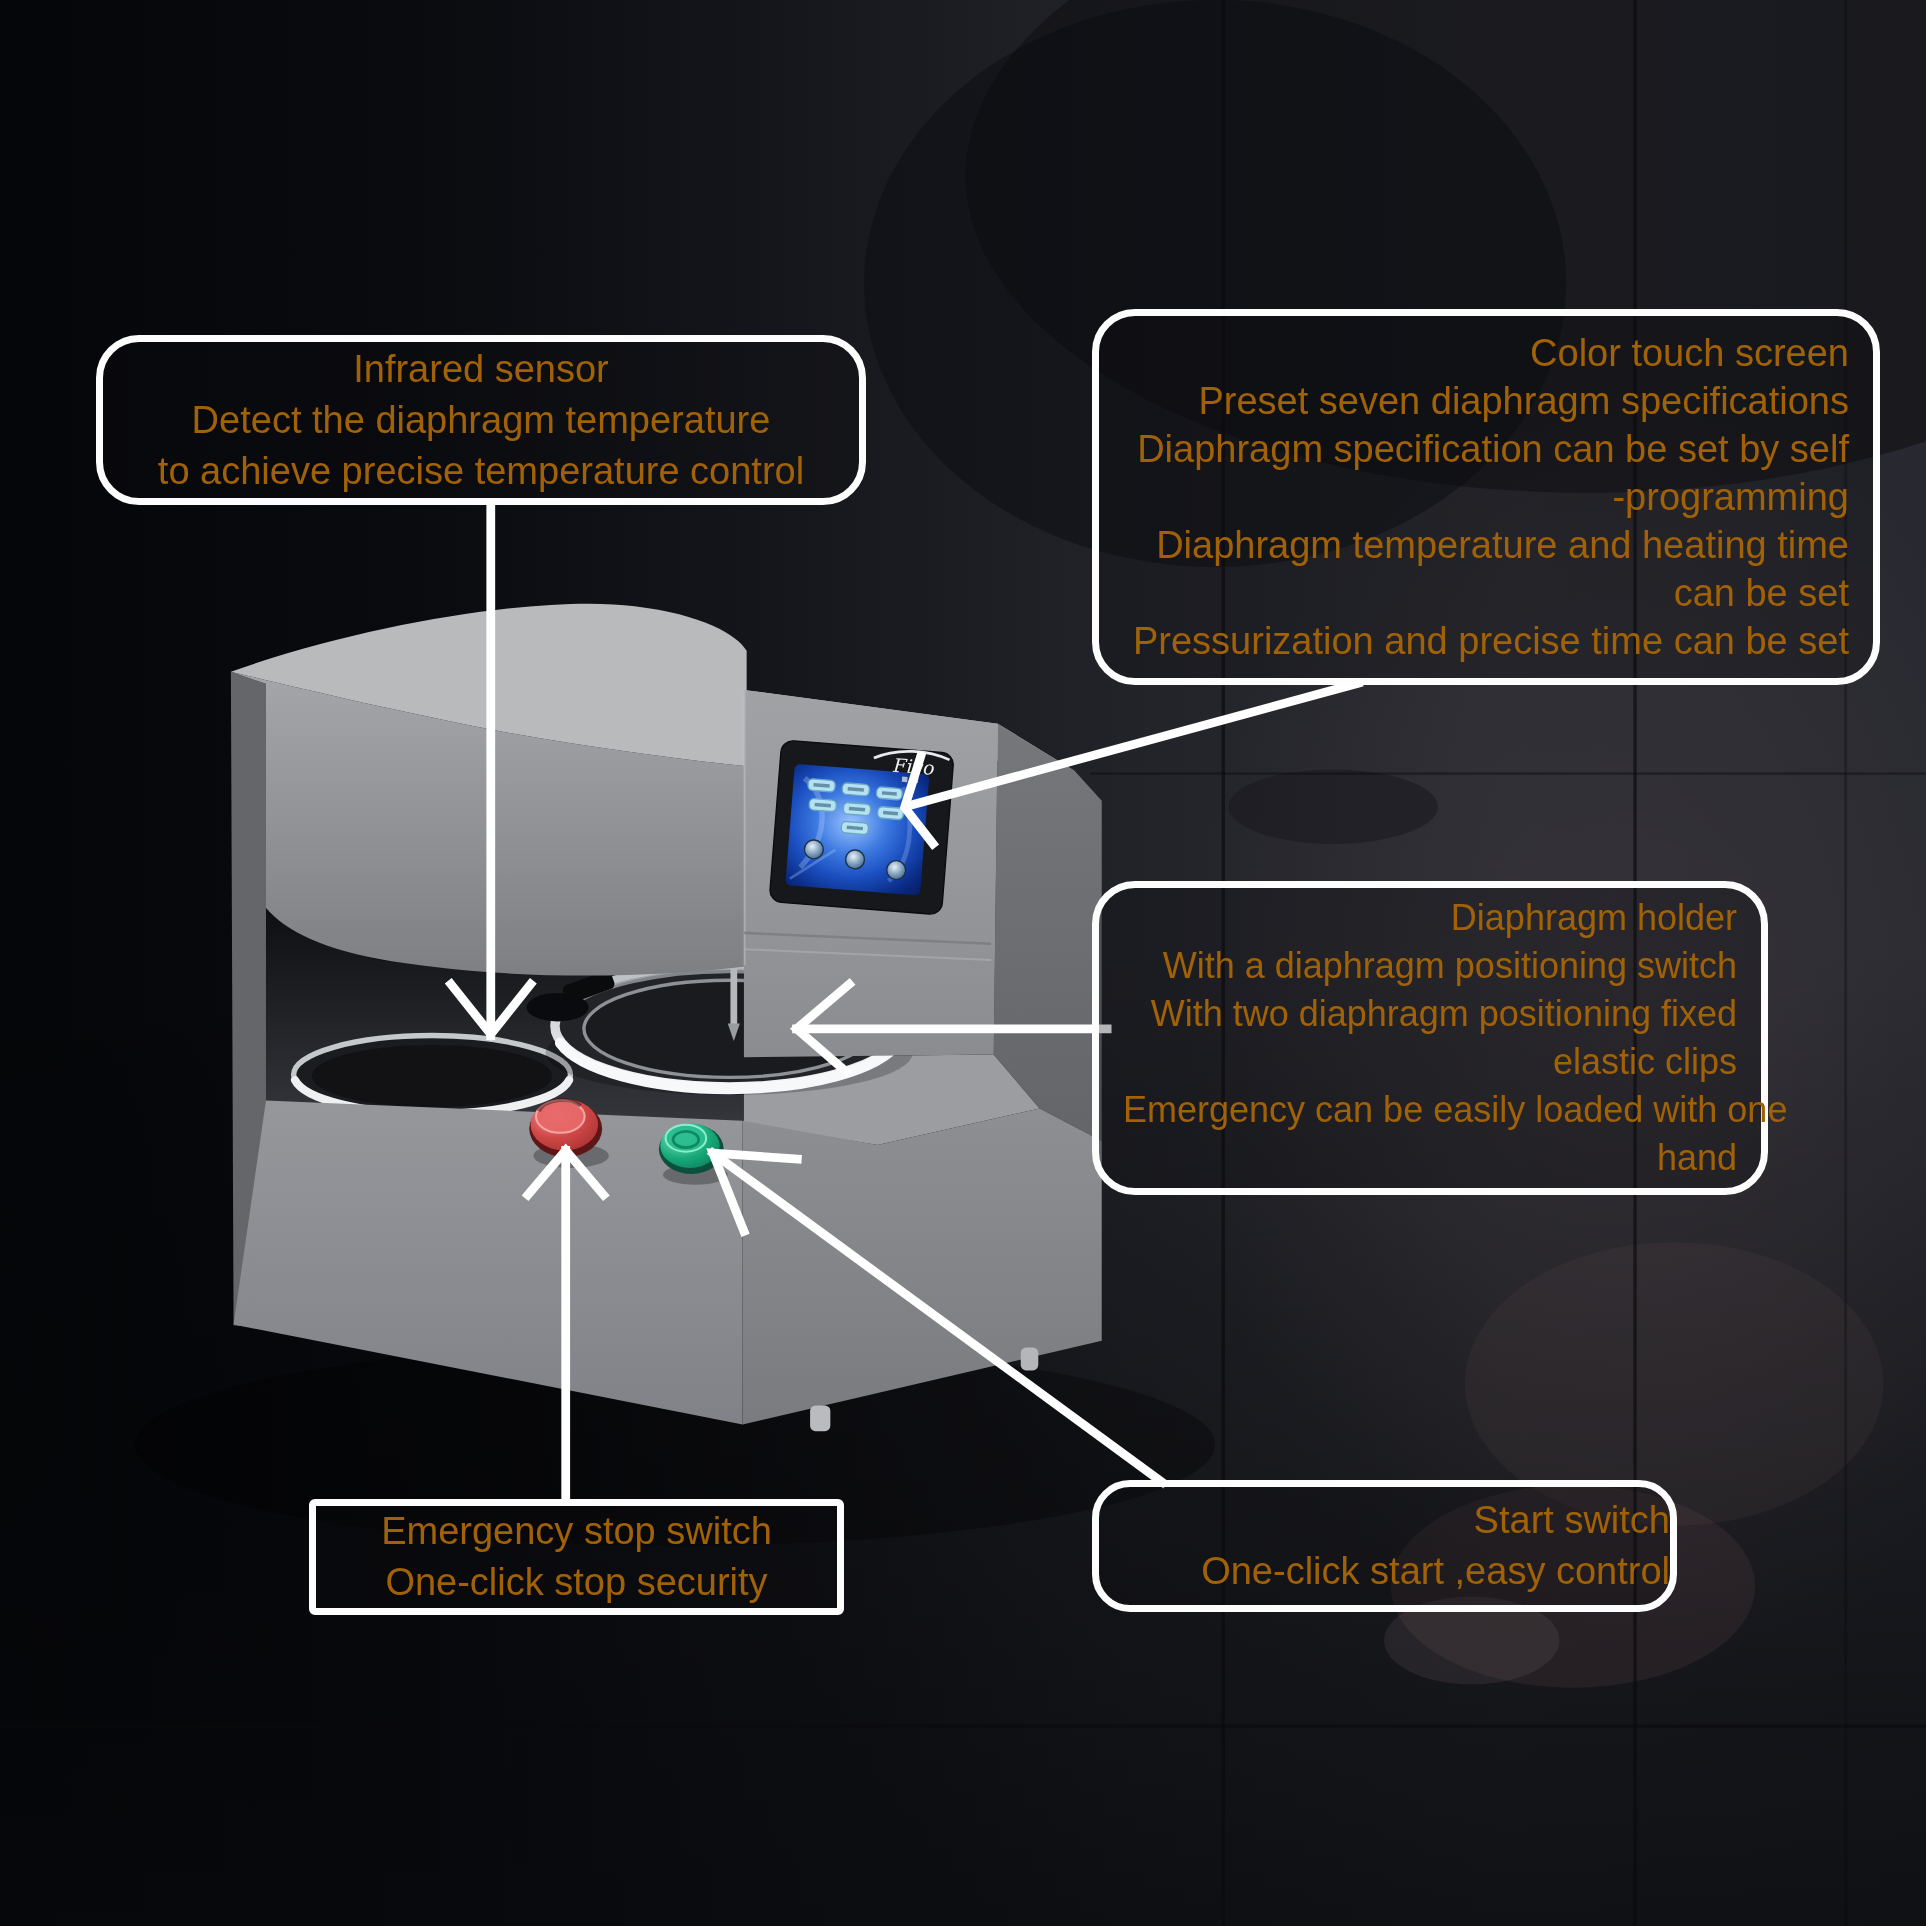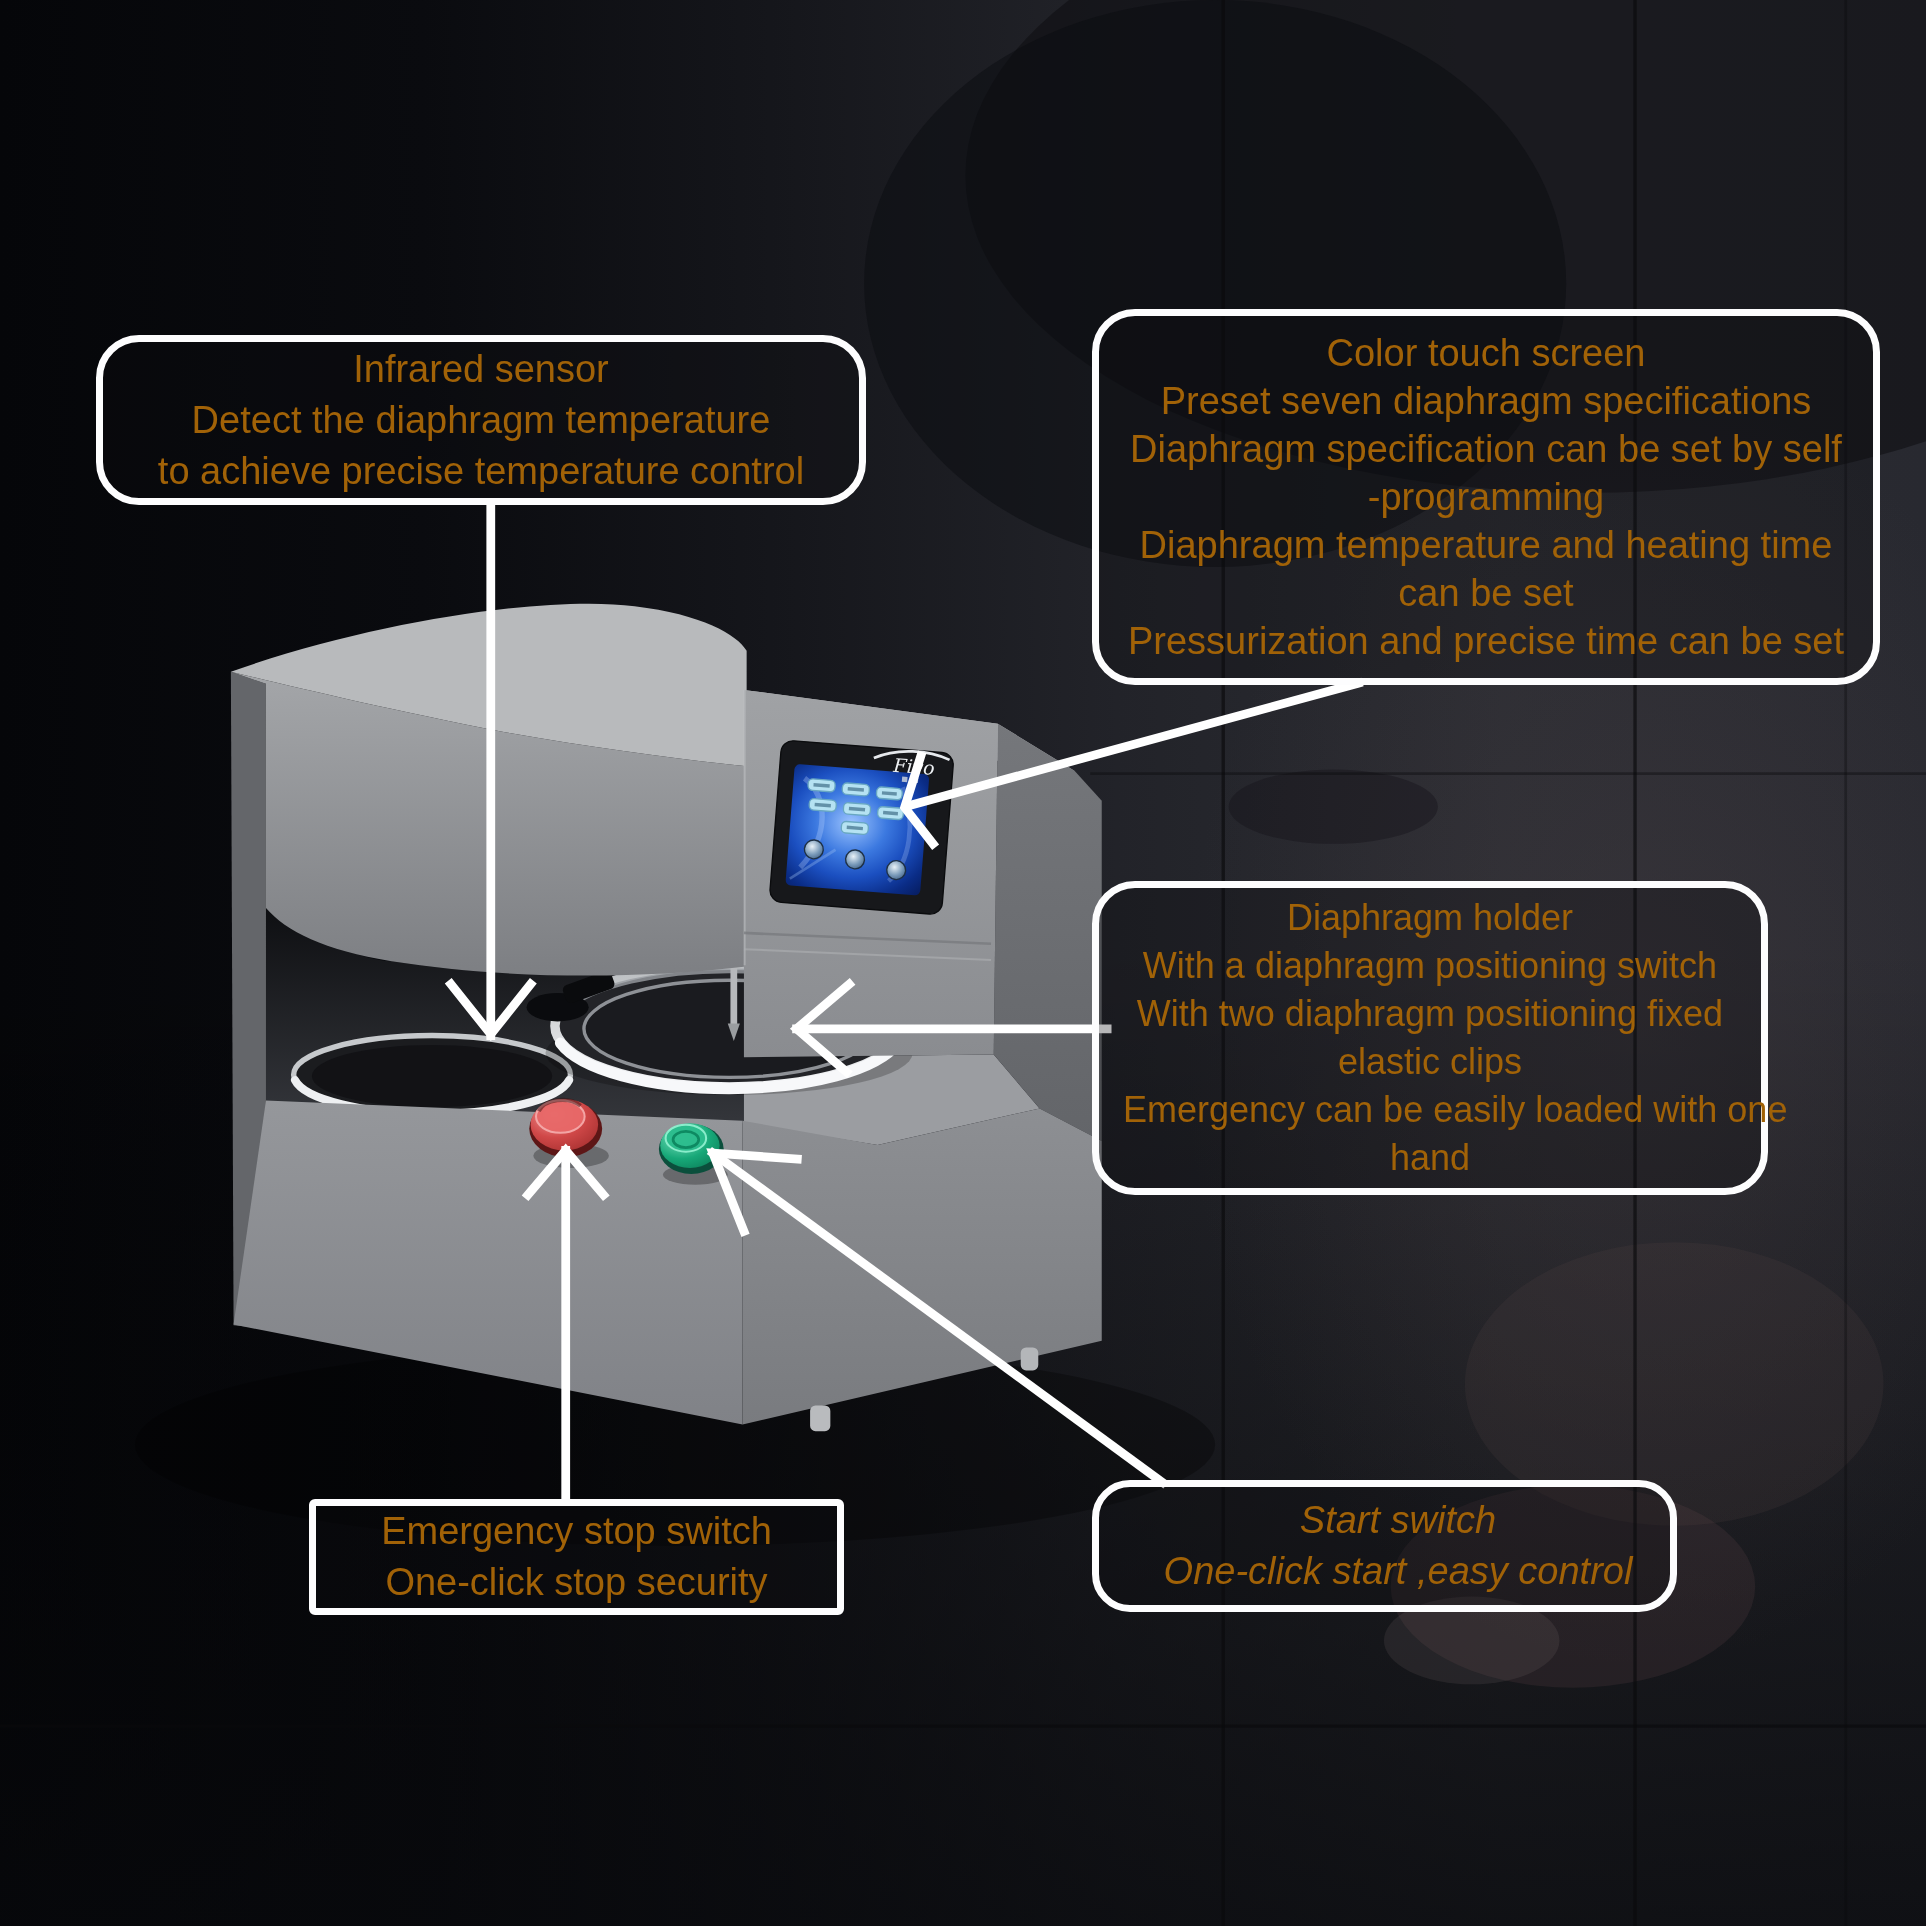--- a/index.html
+++ b/index.html
@@ -4,26 +4,26 @@
 <style>
   html,body{margin:0;padding:0;background:#000;}
   .stage{position:relative;width:1926px;height:1926px;overflow:hidden;
          font-family:"Liberation Sans","DejaVu Sans",sans-serif;background:#0a0b0e;}
   .stage svg.scene{position:absolute;left:0;top:0;}
   .callout{position:absolute;box-sizing:border-box;border:7.4px solid #fdfdfe;
            background:rgba(13,14,18,0.30);color:#a16207;border-radius:43px;
            display:flex;flex-direction:column;justify-content:center;}
   .callout .line{white-space:nowrap;}
   .c-center{text-align:center;}
-  .c-left{text-align:center;}
+  .c-left{text-align:right;}
   #box-infrared{left:96px;top:335px;width:770px;height:170px;font-size:38px;line-height:51px;}
   #box-touch{left:1092px;top:309px;width:788px;height:376px;font-size:38px;line-height:48px;padding:5.4px 24px;}
   #box-holder{left:1092px;top:881px;width:676px;height:314px;font-size:36px;line-height:48px;padding:5.4px 24px;}
   #box-emergency{left:309px;top:1499px;width:535px;height:116px;font-size:38px;line-height:51px;border-radius:6px;}
-  #box-start{left:1092px;top:1480px;width:585px;height:132px;font-size:38px;line-height:51px;border-radius:38px;padding-left:27px;font-style:italic;}
+  #box-start{left:1092px;top:1480px;width:585px;height:132px;font-size:38px;line-height:51px;border-radius:38px;padding-left:27px;}
 </style>
 </head>
 <body>
 
 <div class="stage">
 
 <svg class="scene" width="1926" height="1926" viewBox="0 0 2853 2853">
   <defs>
     <linearGradient id="bgGrad" x1="0" y1="0" x2="1" y2="0">
       <stop offset="0" stop-color="#050609"></stop>

